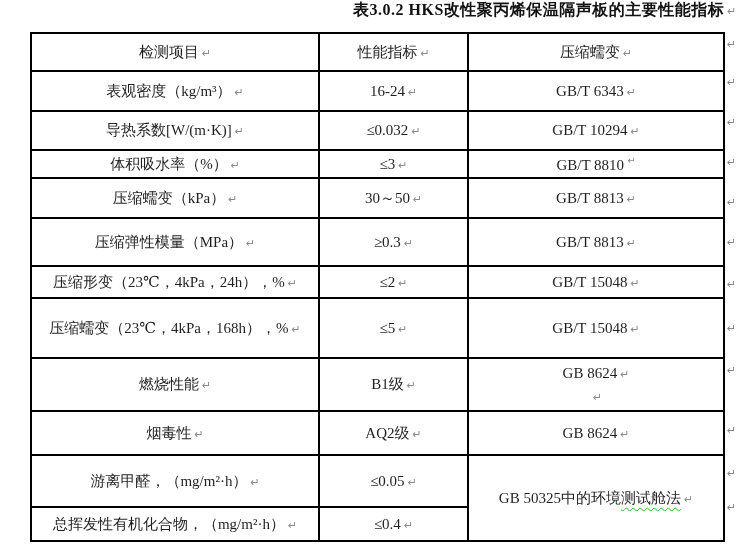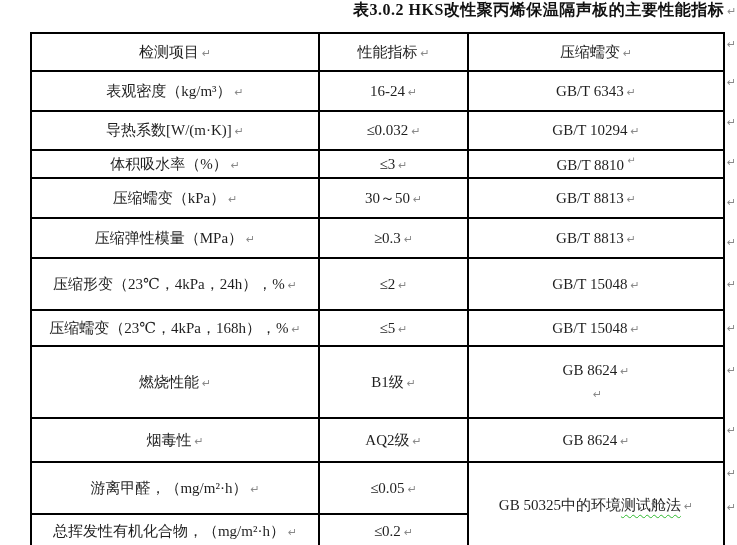--- a/index.html
+++ b/index.html
@@ -73,39 +73,39 @@
       <td class="val"><span>≤3</span><span class="rm">↵</span></td>
       <td><span>GB/T 8810</span><span class="rm sup">↵</span></td>
     </tr>
 
     <tr style="height:40px">
       <td><span>压缩蠕变（kPa）</span><span class="rm">↵</span></td>
       <td class="val"><span>30～50</span><span class="rm">↵</span></td>
       <td><span>GB/T 8813</span><span class="rm">↵</span></td>
     </tr>
 
-    <tr style="height:40px">
+    <tr style="height:48px">
       <td><span>压缩弹性模量（MPa）</span><span class="rm">↵</span></td>
       <td class="val"><span>≥0.3</span><span class="rm">↵</span></td>
       <td><span>GB/T 8813</span><span class="rm">↵</span></td>
     </tr>
 
-    <tr style="height:52px">
+    <tr style="height:32px">
       <td class="fs13"><span>压缩形变（23℃，4kPa，24h），%</span><span class="rm">↵</span></td>
       <td class="val"><span>≤2</span><span class="rm">↵</span></td>
       <td class="vtop"><span>GB/T 15048</span><span class="rm">↵</span></td>
     </tr>
 
-    <tr style="height:36px">
+    <tr style="height:60px">
       <td class="fs13"><span>压缩蠕变（23℃，4kPa，168h），%</span><span class="rm">↵</span></td>
       <td class="val"><span>≤5</span><span class="rm">↵</span></td>
       <td class="vtop"><span>GB/T 15048</span><span class="rm">↵</span></td>
     </tr>
 
-    <tr style="height:72px">
+    <tr style="height:53px">
       <td><span>燃烧性能</span><span class="rm">↵</span></td>
       <td class="val"><span>B1级</span><span class="rm">↵</span></td>
       <td class="vtop">
         <div><span>GB 8624</span><span class="rm">↵</span></div>
         <div class="line2"><span class="rm">↵</span></div>
       </td>
     </tr>
 
     <tr style="height:44px">
       <td><span>烟毒性</span><span class="rm">↵</span></td>
@@ -114,21 +114,21 @@
     </tr>
 
     <tr style="height:52px">
       <td class="fs14"><span>游离甲醛，（mg/m²·h）</span><span class="rm">↵</span></td>
       <td class="val"><span>≤0.05</span><span class="rm">↵</span></td>
       <td rowspan="2"><span>GB 50325中的环境</span><span class="sq">测试舱法</span><span class="rm">↵</span></td>
     </tr>
 
     <tr style="height:34px">
       <td class="fs13"><span>总挥发性有机化合物，（mg/m²·h）</span><span class="rm">↵</span></td>
-      <td class="val"><span>≤0.2</span><span class="rm">↵</span></td>
+      <td class="val"><span>≤0.4</span><span class="rm">↵</span></td>
     </tr>
   </tbody>
     </table>
 
   <span class="orm" style="top:6px">↵</span>
   <span class="orm" style="top:44px">↵</span>
   <span class="orm" style="top:84px">↵</span>
   <span class="orm" style="top:124px">↵</span>
   <span class="orm" style="top:164px">↵</span>
   <span class="orm" style="top:204px">↵</span>

